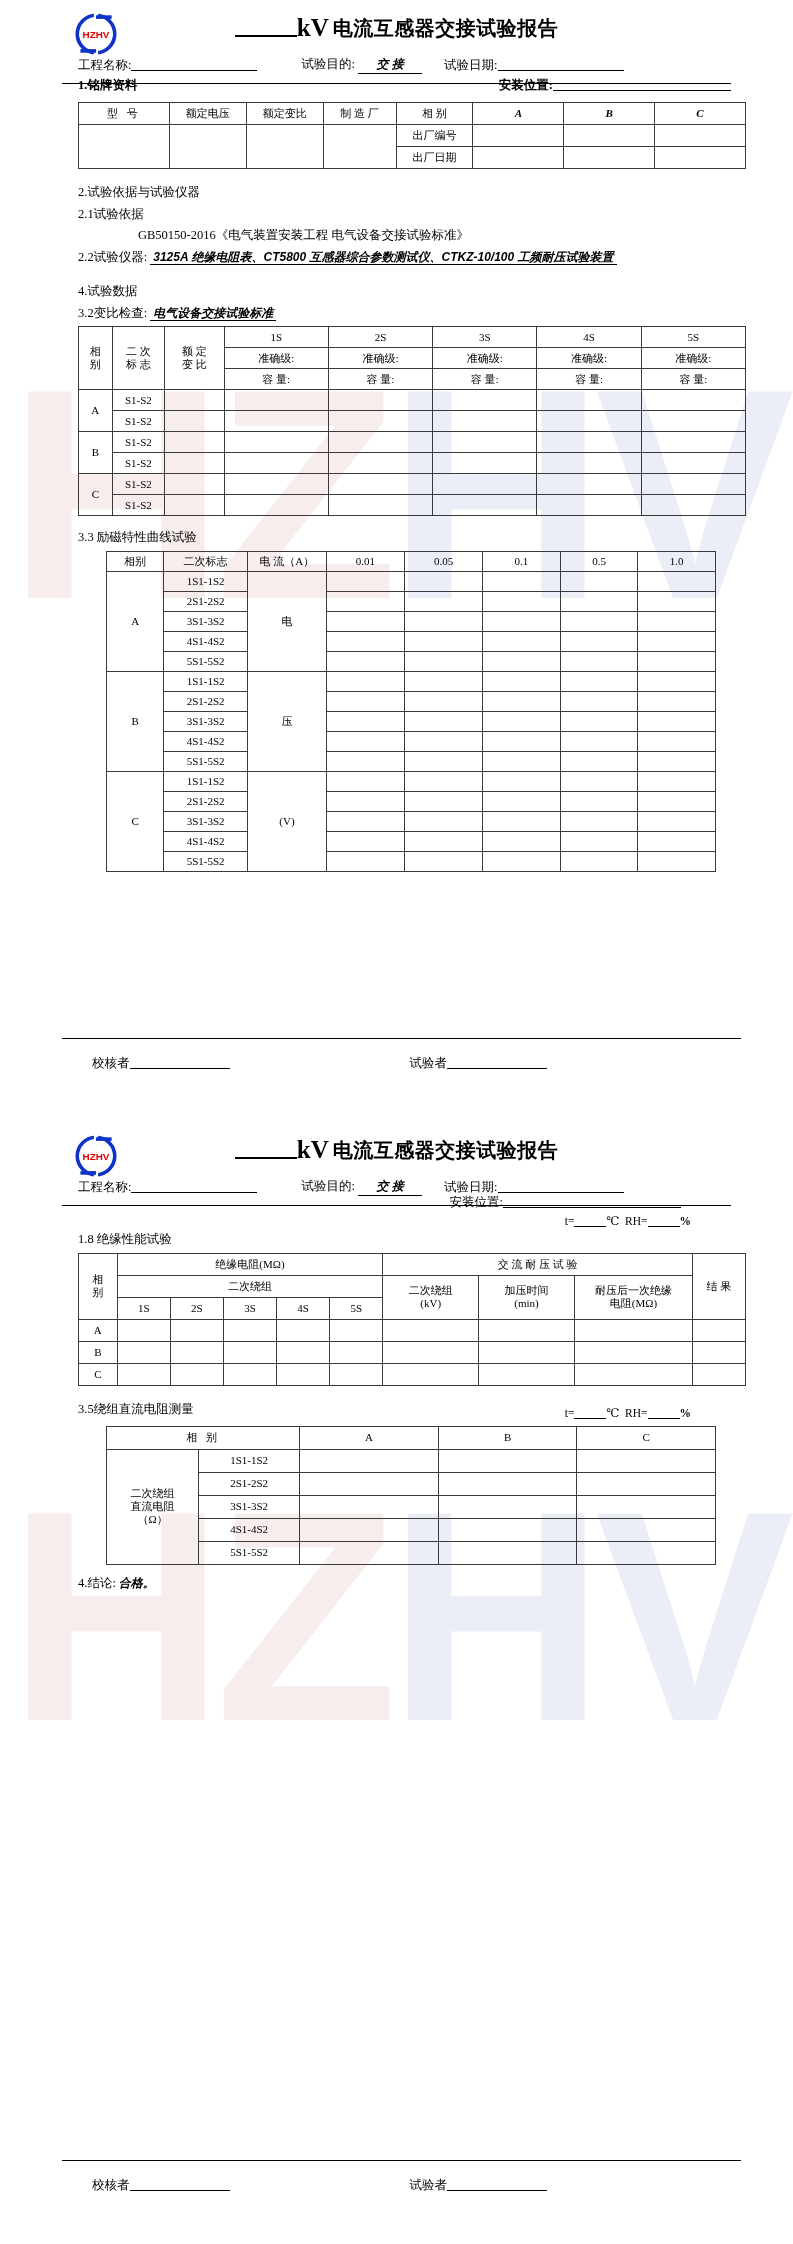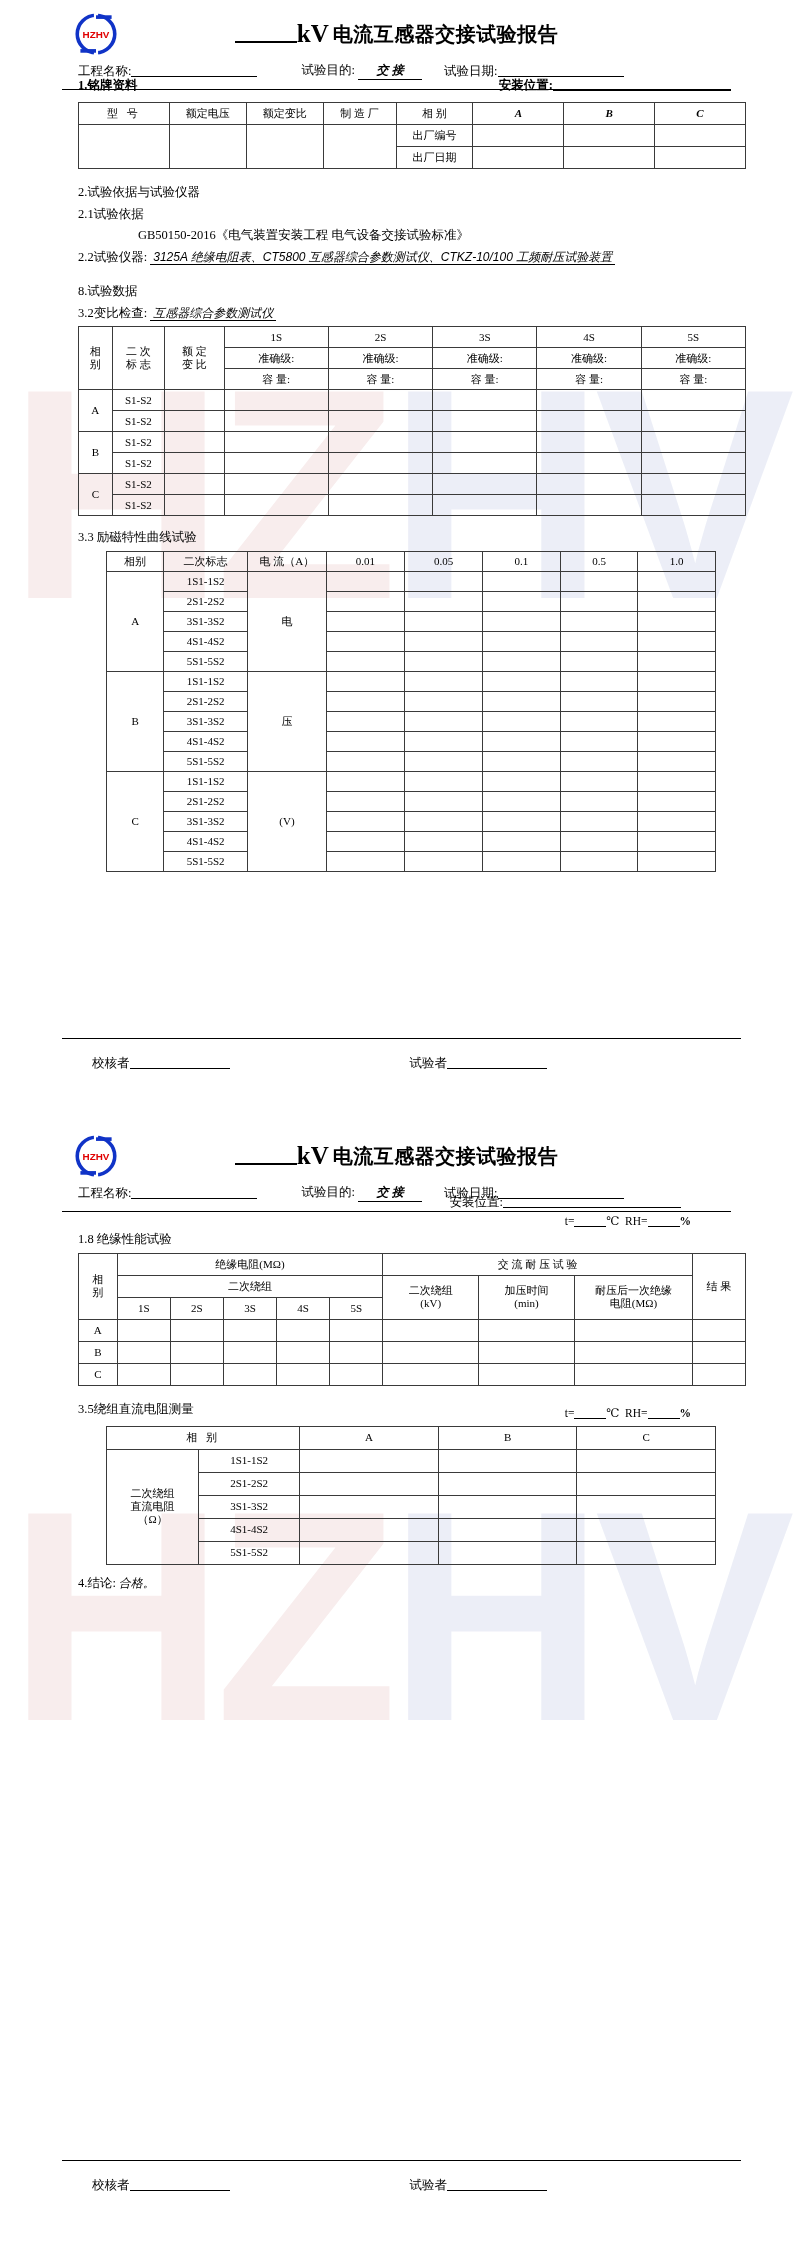--- a/index.html
+++ b/index.html
@@ -52,21 +52,21 @@
   }
   .logo {
     position: absolute;
     left: 8px;
     top: 8px;
     width: 52px;
     height: 52px;
   }
   .title-row {
     text-align: center;
-    padding-top: 20px;
+    padding-top: 14px;
     white-space: nowrap;
   }
   .title-blank {
     display: inline-block;
     width: 62px;
     border-bottom: 2px solid #000;
     height: 18px;
     vertical-align: -2px;
   }
   .title-kv {
@@ -125,21 +125,21 @@
   .inline-bold {
     font-family: "Liberation Sans", sans-serif;
     font-weight: bold;
     font-style: italic;
     font-size: 11.5px;
     border-bottom: 1px solid #000;
     padding: 0 3px;
   }
   .inline-bold-lg {
     font-family: "Liberation Sans", sans-serif;
-    font-weight: normal;
+    font-weight: bold;
     font-style: italic;
     font-size: 12px;
     border-bottom: 1px solid #000;
     padding: 0 3px;
   }
 
   
   table.t {
     border-collapse: collapse;
     margin: 4px 0 0 16px;
@@ -303,24 +303,24 @@
     <div class="sec">2.试验依据与试验仪器</div>
     <div class="sec">2.1试验依据</div>
     <div class="sec sec-ind">GB50150-2016《电气装置安装工程  电气设备交接试验标准》</div>
     <div class="sec">
       <span>2.2试验仪器:</span>
       <span class="inline-bold-lg">3125A 绝缘电阻表、CT5800 互感器综合参数测试仪、CTKZ-10/100 工频耐压试验装置</span>
     </div>
 
     <div style="height:12px"></div>
 
-    <div class="sec">8.试验数据</div>
+    <div class="sec">4.试验数据</div>
     <div class="sec">
       <span>3.2变比检查:</span>
-      <span class="inline-bold-lg">互感器综合参数测试仪</span>
+      <span class="inline-bold-lg">电气设备交接试验标准</span>
     </div>
 
     <table class="t t-ratio" style="width:668px;">
       <tbody>
           <tr>
         <td rowspan="3" style="width:30px"><span class="vstack">相<br>别</span></td>
         <td rowspan="3" style="width:50px"><span class="vstack">二 次<br>标 志</span></td>
         <td rowspan="3" style="width:58px"><span class="vstack">额 定<br>变 比</span></td>
         <td style="width:106px">1S</td>
         <td style="width:106px">2S</td>

